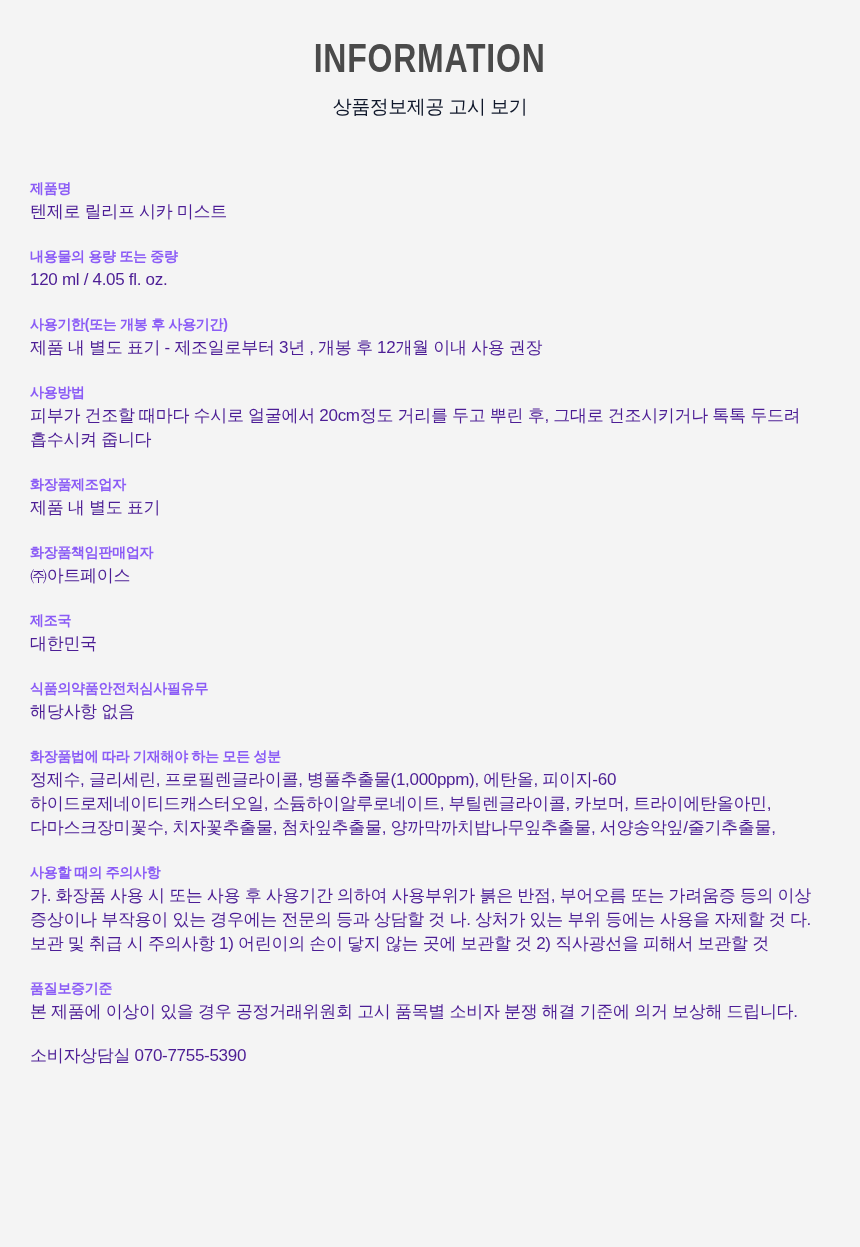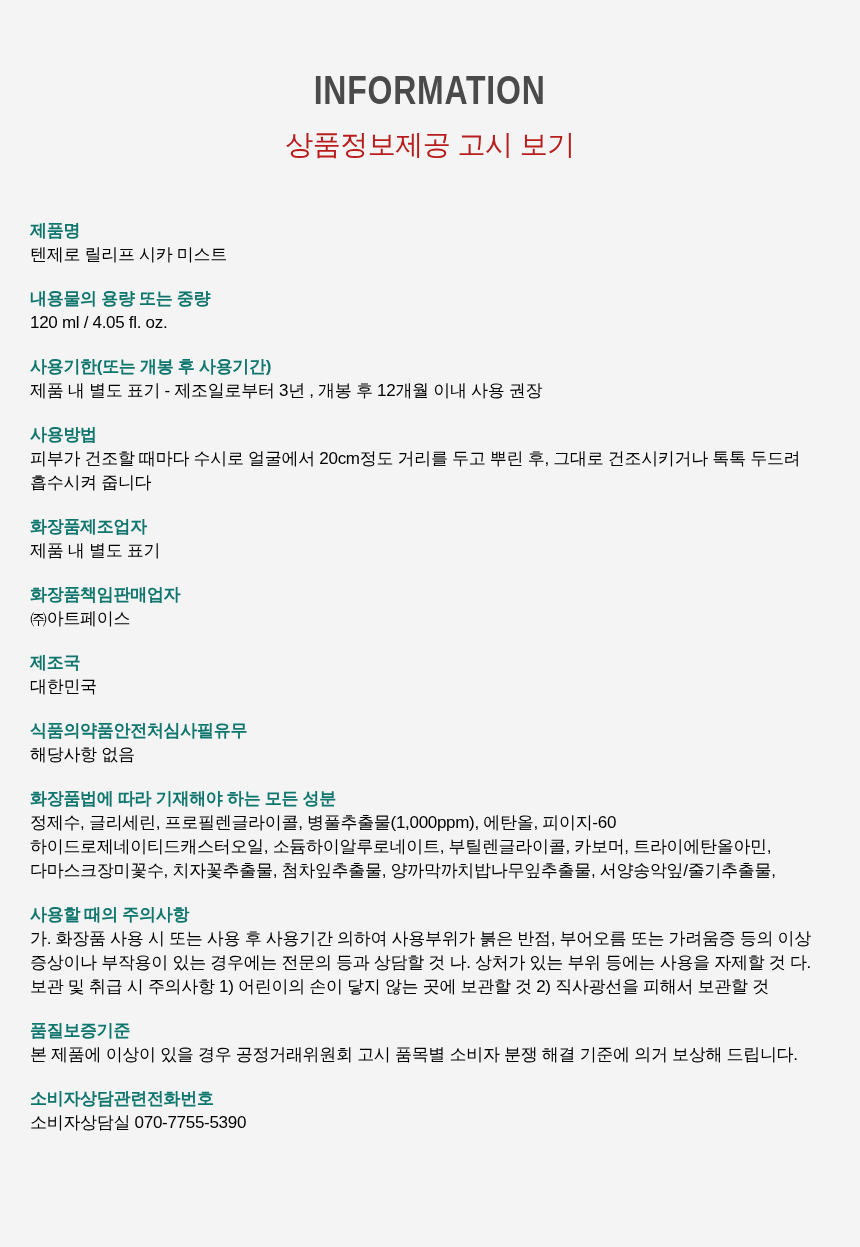--- a/index.html
+++ b/index.html
@@ -9,52 +9,52 @@
     height: 1247px;
     margin: 0 auto;
     font-family: "Liberation Sans", "DejaVu Sans", sans-serif;
     overflow: hidden;
   }
   .page {
     width: 860px;
     height: 1247px;
     background: #f4f4f4;
   }
-  header { padding-top: 68px; text-align: center; }
+  header { padding-top: 36px; text-align: center; }
   .title {
     display: inline-block;
     font-size: 41px;
     font-weight: 600;
     color: #4a4a4a;
     letter-spacing: 1px;
     transform: scaleX(0.78);
     transform-origin: center;
     line-height: 1.1;
   }
   .subtitle {
     margin-top: 15px;
-    font-size: 28px;
+    font-size: 19px;
     font-weight: 300;
-    color: #b91c1c;
+    color: #0f172a;
     letter-spacing: -0.5px;
     line-height: 1.2;
   }
   main { margin-top: 57px; padding: 0 30px; }
   section { margin-bottom: 20px; }
   .label {
-    font-size: 17px;
+    font-size: 14px;
     font-weight: bold;
-    color: #0f766e;
+    color: #8b5cf6;
     line-height: 24px;
     letter-spacing: -0.3px;
   }
   .line {
     font-size: 17px;
     font-weight: normal;
-    color: #000000;
+    color: #4c1d95;
     line-height: 24px;
     letter-spacing: -0.3px;
     white-space: nowrap;
   }
 </style>
 </head>
 <body>
 
 <div class="page">
 
@@ -120,18 +120,17 @@
       <div class="line">증상이나 부작용이 있는 경우에는 전문의 등과 상담할 것 나. 상처가 있는 부위 등에는 사용을 자제할 것 다.</div>
       <div class="line">보관 및 취급 시 주의사항 1) 어린이의 손이 닿지 않는 곳에 보관할 것 2) 직사광선을 피해서 보관할 것</div>
     </section>
 
     <section>
       <div class="label">품질보증기준</div>
       <div class="line">본 제품에 이상이 있을 경우 공정거래위원회 고시 품목별 소비자 분쟁 해결 기준에 의거 보상해 드립니다.</div>
     </section>
 
     <section>
-      <div class="label">소비자상담관련전화번호</div>
       <div class="line">소비자상담실 070-7755-5390</div>
     </section>
 
   </main>
 </div>
 
 </body></html>

